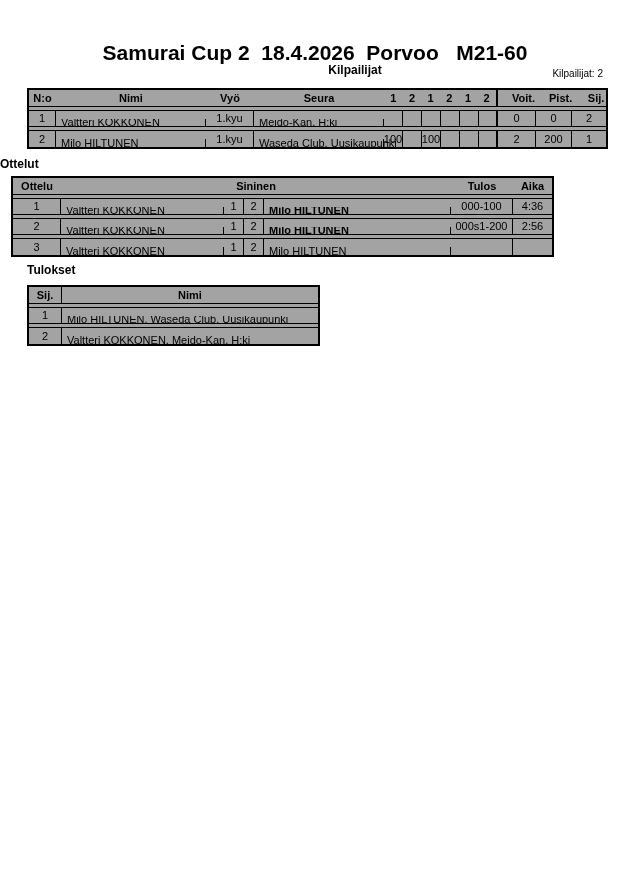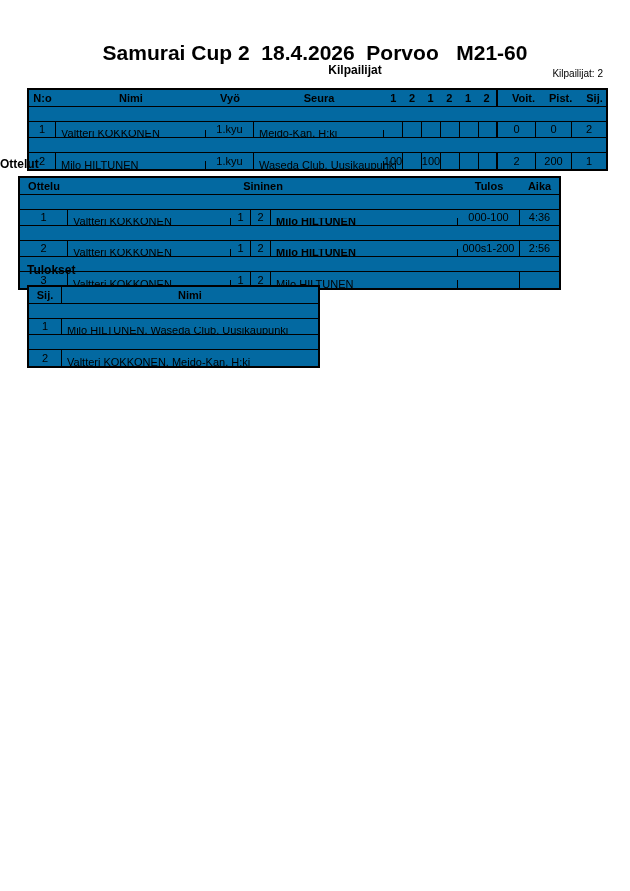--- a/index.html
+++ b/index.html
@@ -19,25 +19,25 @@
     position:absolute; top:68px; left:0; width:603px; text-align:right;
     font-size:10px;
   }
   .section-title {
     position:absolute; font-size:12px; font-weight:bold; text-align:left;
   }
   .t2-title { top:157px; left:0; width:630px; }
   .t3-title { top:263px; left:27px; width:293px; }
 
   .tbl {
-    position:absolute; border:2px solid #000; background:#0369a1;
-    display:flex; flex-direction:column; row-gap:14px; box-sizing:content-box;
+    position:absolute; border:2px solid #000; background:#a3a3a3;
+    display:flex; flex-direction:column; row-gap:3px; box-sizing:content-box;
   }
   .t1 { left:27px; top:88px;  width:577px; }
-  .t2 { left:18px; top:176px; width:539px; }
+  .t2 { left:11px; top:176px; width:539px; }
   .t3 { left:27px; top:285px; width:289px; }
 
   .row {
     display:flex; height:17px; flex:none;
     border-bottom:1px solid #000; border-top:1px solid #000;
     box-sizing:border-box; align-items:stretch;
   }
   .row:first-child { border-top:none; }
   .row:last-child  { border-bottom:none; }
 
@@ -58,21 +58,21 @@
   .t1 .w-nimi  { width:150px; }
   .t1 .w-vyo   { width:48px; }
   .t1 .w-seura { width:130px; }
   .t1 .w-s     { width:19px; }
   .t1 .w-voit  { width:38px; }
   .t1 .w-pist  { width:36px; }
   .t1 .w-sij   { width:34px; }
   .t1 .w-scorehdr  { width:114px; display:flex; padding:0; }
   .t1 .w-scorehdr span { width:19px; text-align:center; }
   .t1 .w-reshdr { width:108px; display:flex; padding:0; }
-  .t1 .w-reshdr span { text-align:left;margin-left:14px; }
+  .t1 .w-reshdr span { text-align:center;margin-left:14px; }
   .t1 .w-reshdr .sp1 { width:38px; } .t1 .w-reshdr .sp2 { width:36px; } .t1 .w-reshdr .sp3 { width:34px; }
 
   
   .t2 .w-match { width:48px; }
   .t2 .w-wname { width:163px; }
   .t2 .w-n1    { width:20px; }
   .t2 .w-n2    { width:20px; }
   .t2 .w-bname { width:187px; }
   .t2 .w-tulos { width:62px; }
   .t2 .w-aika  { width:39px; }

